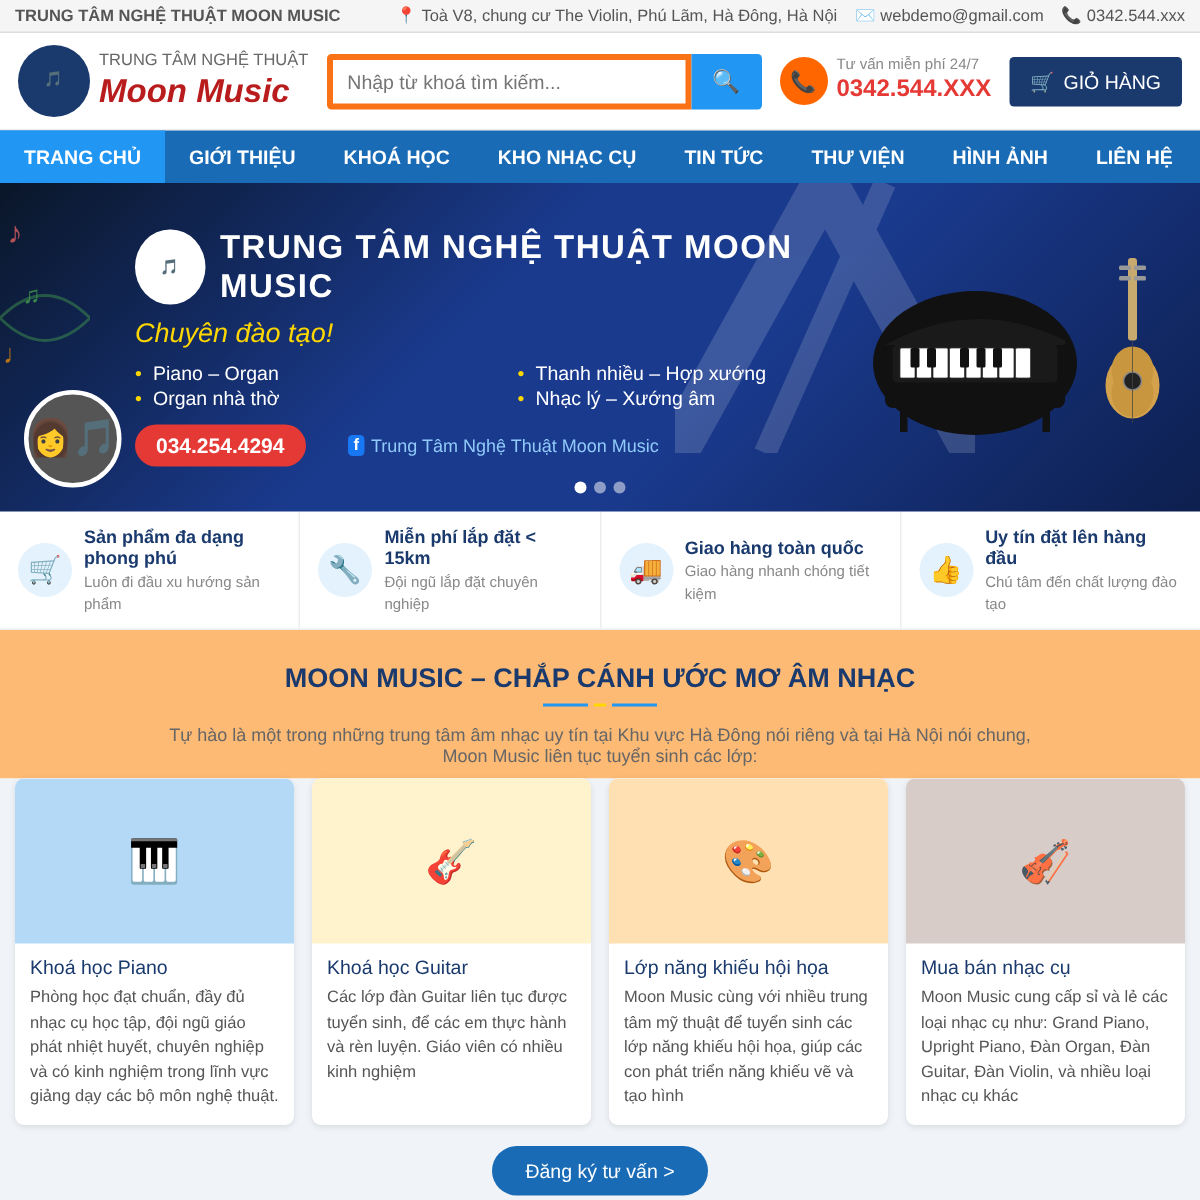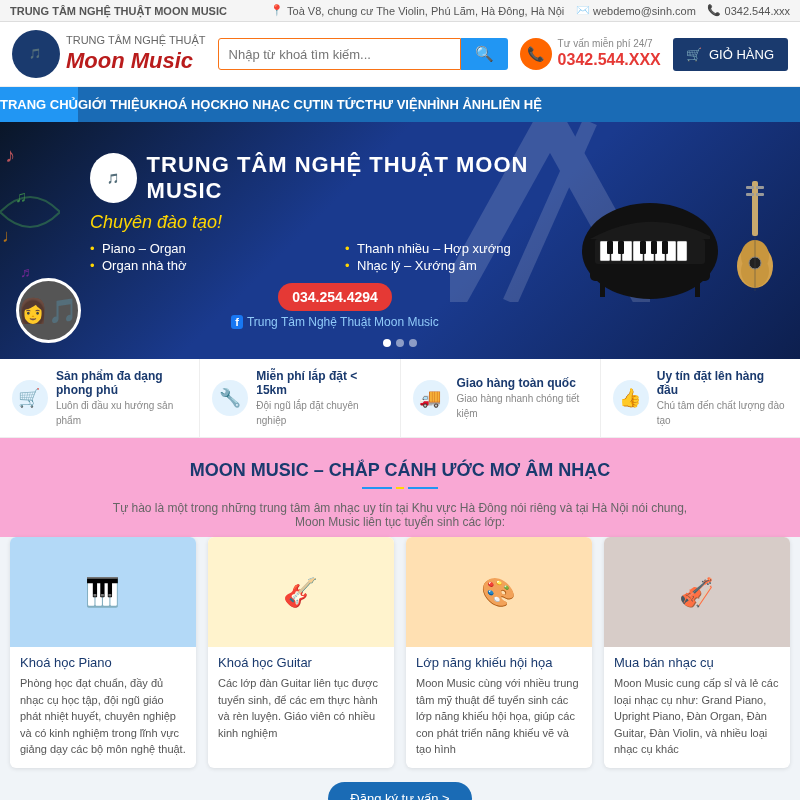--- a/index.html
+++ b/index.html
@@ -11,46 +11,46 @@
     .top-bar-right { display: flex; gap: 12px; align-items: center; }
     .top-bar-right span { display: flex; align-items: center; gap: 3px; }
 
     
     .header { display: flex; align-items: center; padding: 8px 12px; gap: 12px; background: #fff; border-bottom: 1px solid #eee; }
     .logo { display: flex; align-items: center; gap: 6px; min-width: 160px; }
     .logo-circle { width: 48px; height: 48px; border-radius: 50%; background: #1a3a6e; display: flex; align-items: center; justify-content: center; color: #fff; font-size: 10px; text-align: center; line-height: 1.2; }
     .logo-text { font-size: 11px; color: #666; line-height: 1.3; }
     .logo-text strong { font-size: 22px; color: #b91c1c; display: block; font-style: italic; }
     .search-bar { flex: 1; display: flex; }
-    .search-bar input { flex: 1; border: 1px solid #f97316; padding: 7px 10px; border-radius: 3px 0 0 3px; font-size: 13px; outline: none; }
+    .search-bar input { flex: 1; border: 4px solid #f97316; padding: 7px 10px; border-radius: 3px 0 0 3px; font-size: 13px; outline: none; }
     .search-bar button { background: #2196F3; color: #fff; border: none; padding: 7px 14px; border-radius: 0 3px 3px 0; cursor: pointer; font-size: 15px; }
     .header-phone { display: flex; align-items: center; gap: 6px; }
     .phone-icon { width: 32px; height: 32px; background: #ff6600; border-radius: 50%; display: flex; align-items: center; justify-content: center; color: #fff; font-size: 14px; }
     .phone-text { line-height: 1.3; }
     .phone-text small { font-size: 10px; color: #888; display: block; }
     .phone-text strong { font-size: 16px; color: #e53935; }
     .cart-btn { background: #1a3a6e; color: #fff; border: none; padding: 9px 14px; border-radius: 3px; cursor: pointer; display: flex; align-items: center; gap: 6px; font-size: 13px; white-space: nowrap; }
 
     
     .nav { background: #1a6bb5; display: flex; }
-    .nav a { color: #fff; text-decoration: none; padding: 10px 0; display: block; font-size: 13px; font-weight: bold; white-space: nowrap; }
+    .nav a { color: #fff; text-decoration: none; padding: 10px 16px; display: block; font-size: 13px; font-weight: bold; white-space: nowrap; }
     .nav a:first-child, .nav a.active { background: #2196F3; }
 
     
     .hero { background: linear-gradient(135deg, #0a1628 0%, #1a3a8e 40%, #1a3a8e 60%, #0d1f4e 100%); padding: 30px 20px; display: flex; align-items: center; justify-content: space-between; min-height: 185px; position: relative; overflow: hidden; }
     .hero-left { position: relative; z-index: 2; color: #fff; flex: 1; }
     .hero-logo-area { display: flex; align-items: center; gap: 10px; margin-bottom: 8px; }
     .hero-logo-circle { width: 50px; height: 50px; border-radius: 50%; background: #fff; display: flex; align-items: center; justify-content: center; }
     .hero-logo-circle span { font-size: 10px; color: #1a3a6e; font-weight: bold; text-align: center; line-height: 1.1; }
     .hero-title { font-size: 22px; font-weight: bold; color: #fff; letter-spacing: 1px; }
     .hero-subtitle { font-size: 18px; font-style: italic; color: #FFD700; margin: 4px 0 8px; }
     .hero-courses { display: grid; grid-template-columns: 1fr 1fr; gap: 2px 20px; font-size: 13px; color: #fff; margin-bottom: 10px; }
     .hero-courses li { list-style: none; padding-left: 12px; position: relative; }
     .hero-courses li::before { content: '•'; position: absolute; left: 0; color: #FFD700; }
-    .hero-contact { display: flex; align-items: center; gap: 4px; flex-direction: column; }
+    .hero-contact { display: flex; align-items: center; gap: 28px; }
     .hero-phone { background: #e53935; color: #fff; padding: 6px 14px; border-radius: 20px; font-size: 14px; font-weight: bold; }
     .hero-fb { color: #90CAF9; font-size: 12px; display: flex; align-items: center; gap: 4px; }
     .hero-right { position: relative; z-index: 2; display: flex; gap: 10px; align-items: flex-end; }
     .student-circle { width: 65px; height: 65px; border-radius: 50%; background: #555; border: 3px solid #fff; overflow: hidden; display: flex; align-items: center; justify-content: center; font-size: 24px; }
     .dots { display: flex; gap: 5px; justify-content: center; padding: 6px; background: rgba(0,0,0,0.2); }
     .dot { width: 8px; height: 8px; border-radius: 50%; background: rgba(255,255,255,0.5); }
     .dot.active { background: #fff; }
 
     
     .features { display: flex; background: #fff; border-bottom: 1px solid #eee; }
@@ -89,21 +89,21 @@
     .music-notes { position: absolute; left: 0; top: 0; bottom: 0; width: 60px; z-index: 1; }
     .x-lines { position: absolute; right: 150px; top: 0; bottom: 0; width: 200px; opacity: 0.15; z-index: 1; }
   </style>
 </head>
 <body>
 
 <div class="top-bar">
   <span class="top-bar-left">TRUNG TÂM NGHỆ THUẬT MOON MUSIC</span>
   <div class="top-bar-right">
     <span>📍 <span>Toà V8, chung cư The Violin, Phú Lãm, Hà Đông, Hà Nội</span></span>
-    <span>✉️ <span>webdemo@sinh.com</span></span>
+    <span>✉️ <span>webdemo@gmail.com</span></span>
     <span>📞 <span>0342.544.xxx</span></span>
   </div>
 </div>
 
 <div class="header">
   <div class="logo">
     <div class="logo-circle">
       <span>🎵</span>
     </div>
     <div class="logo-text">
@@ -261,21 +261,21 @@
   </div>
   <div class="feature">
     <div class="feature-icon">👍</div>
     <div class="feature-text">
       <strong>Uy tín đặt lên hàng đầu</strong>
       <span>Chú tâm đến chất lượng đào tạo</span>
     </div>
   </div>
 </div>
 
-<div style="background:#f9a8d4;">
+<div style="background:#fdba74;">
   <div class="section-title">
     <h2>MOON MUSIC – CHẮP CÁNH ƯỚC MƠ ÂM NHẠC</h2>
     <div class="section-divider">
       <span></span>
         <span></span>
         <span></span>
     </div>
     <p>Tự hào là một trong những trung tâm âm nhạc uy tín tại Khu vực Hà Đông nói riêng và tại Hà Nội nói chung, Moon Music liên tục tuyển sinh các lớp:</p>
   </div>
 </div>

